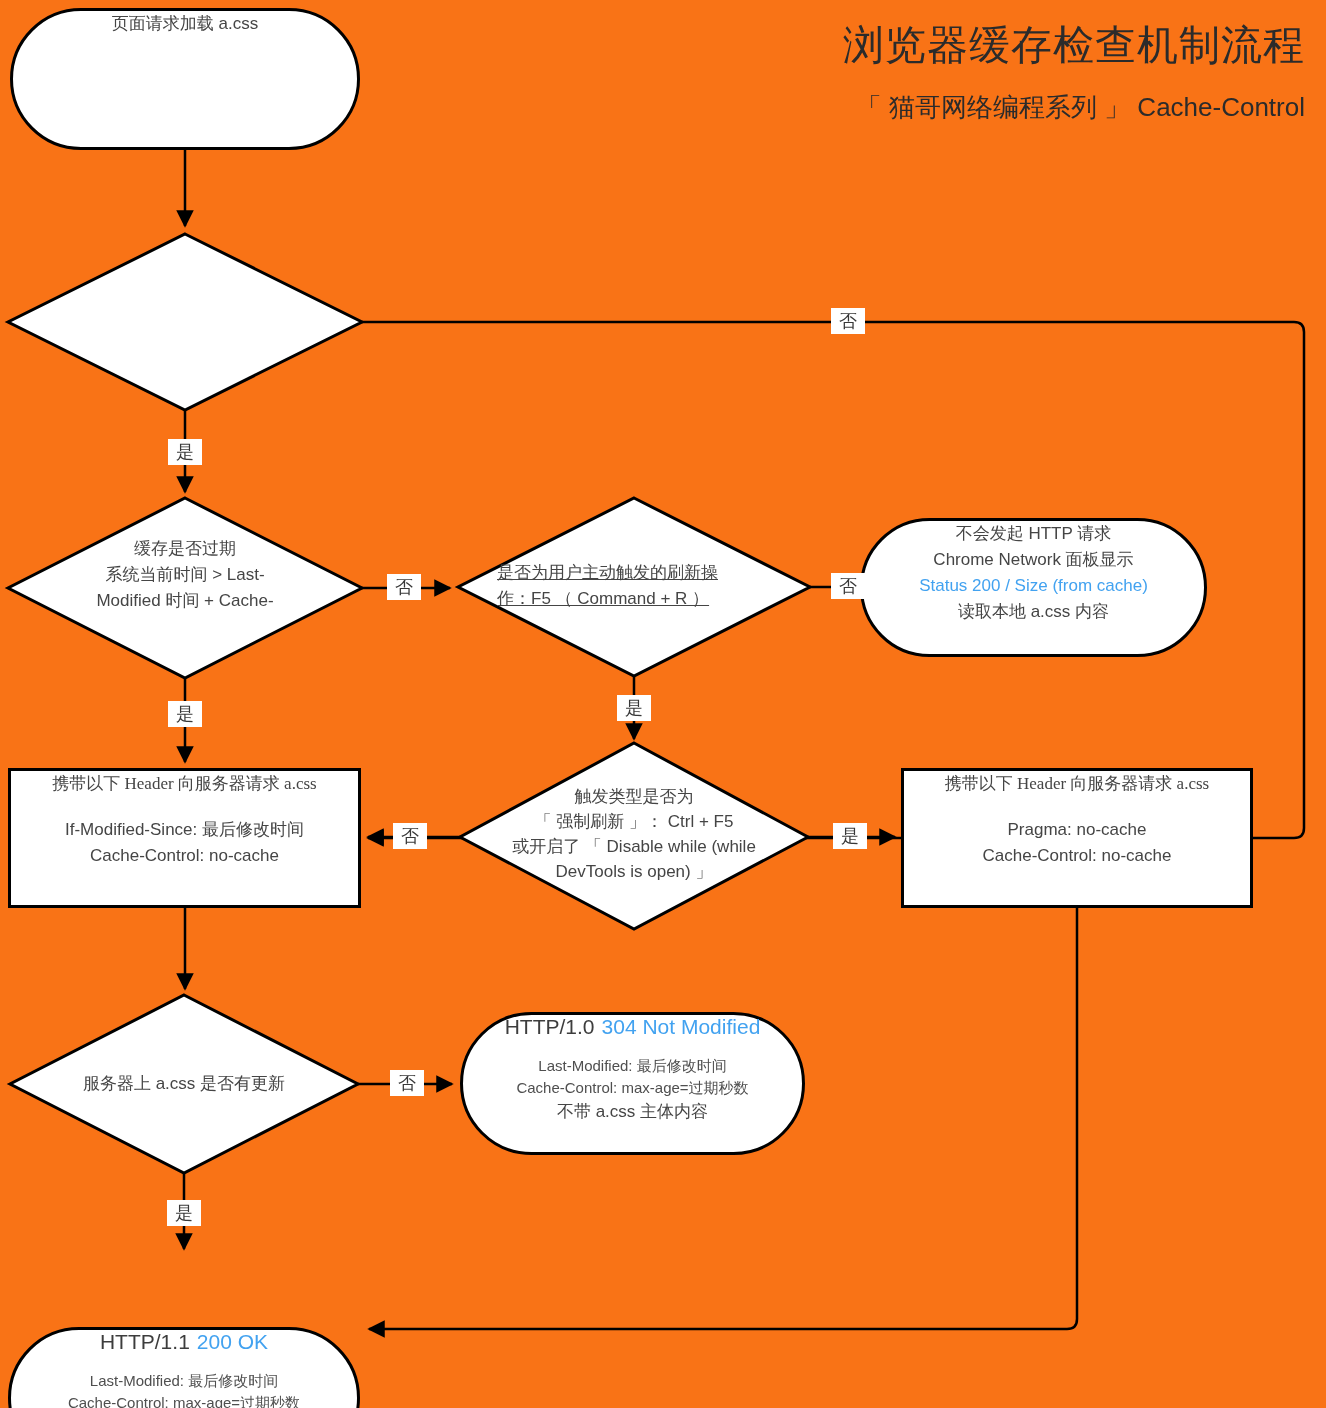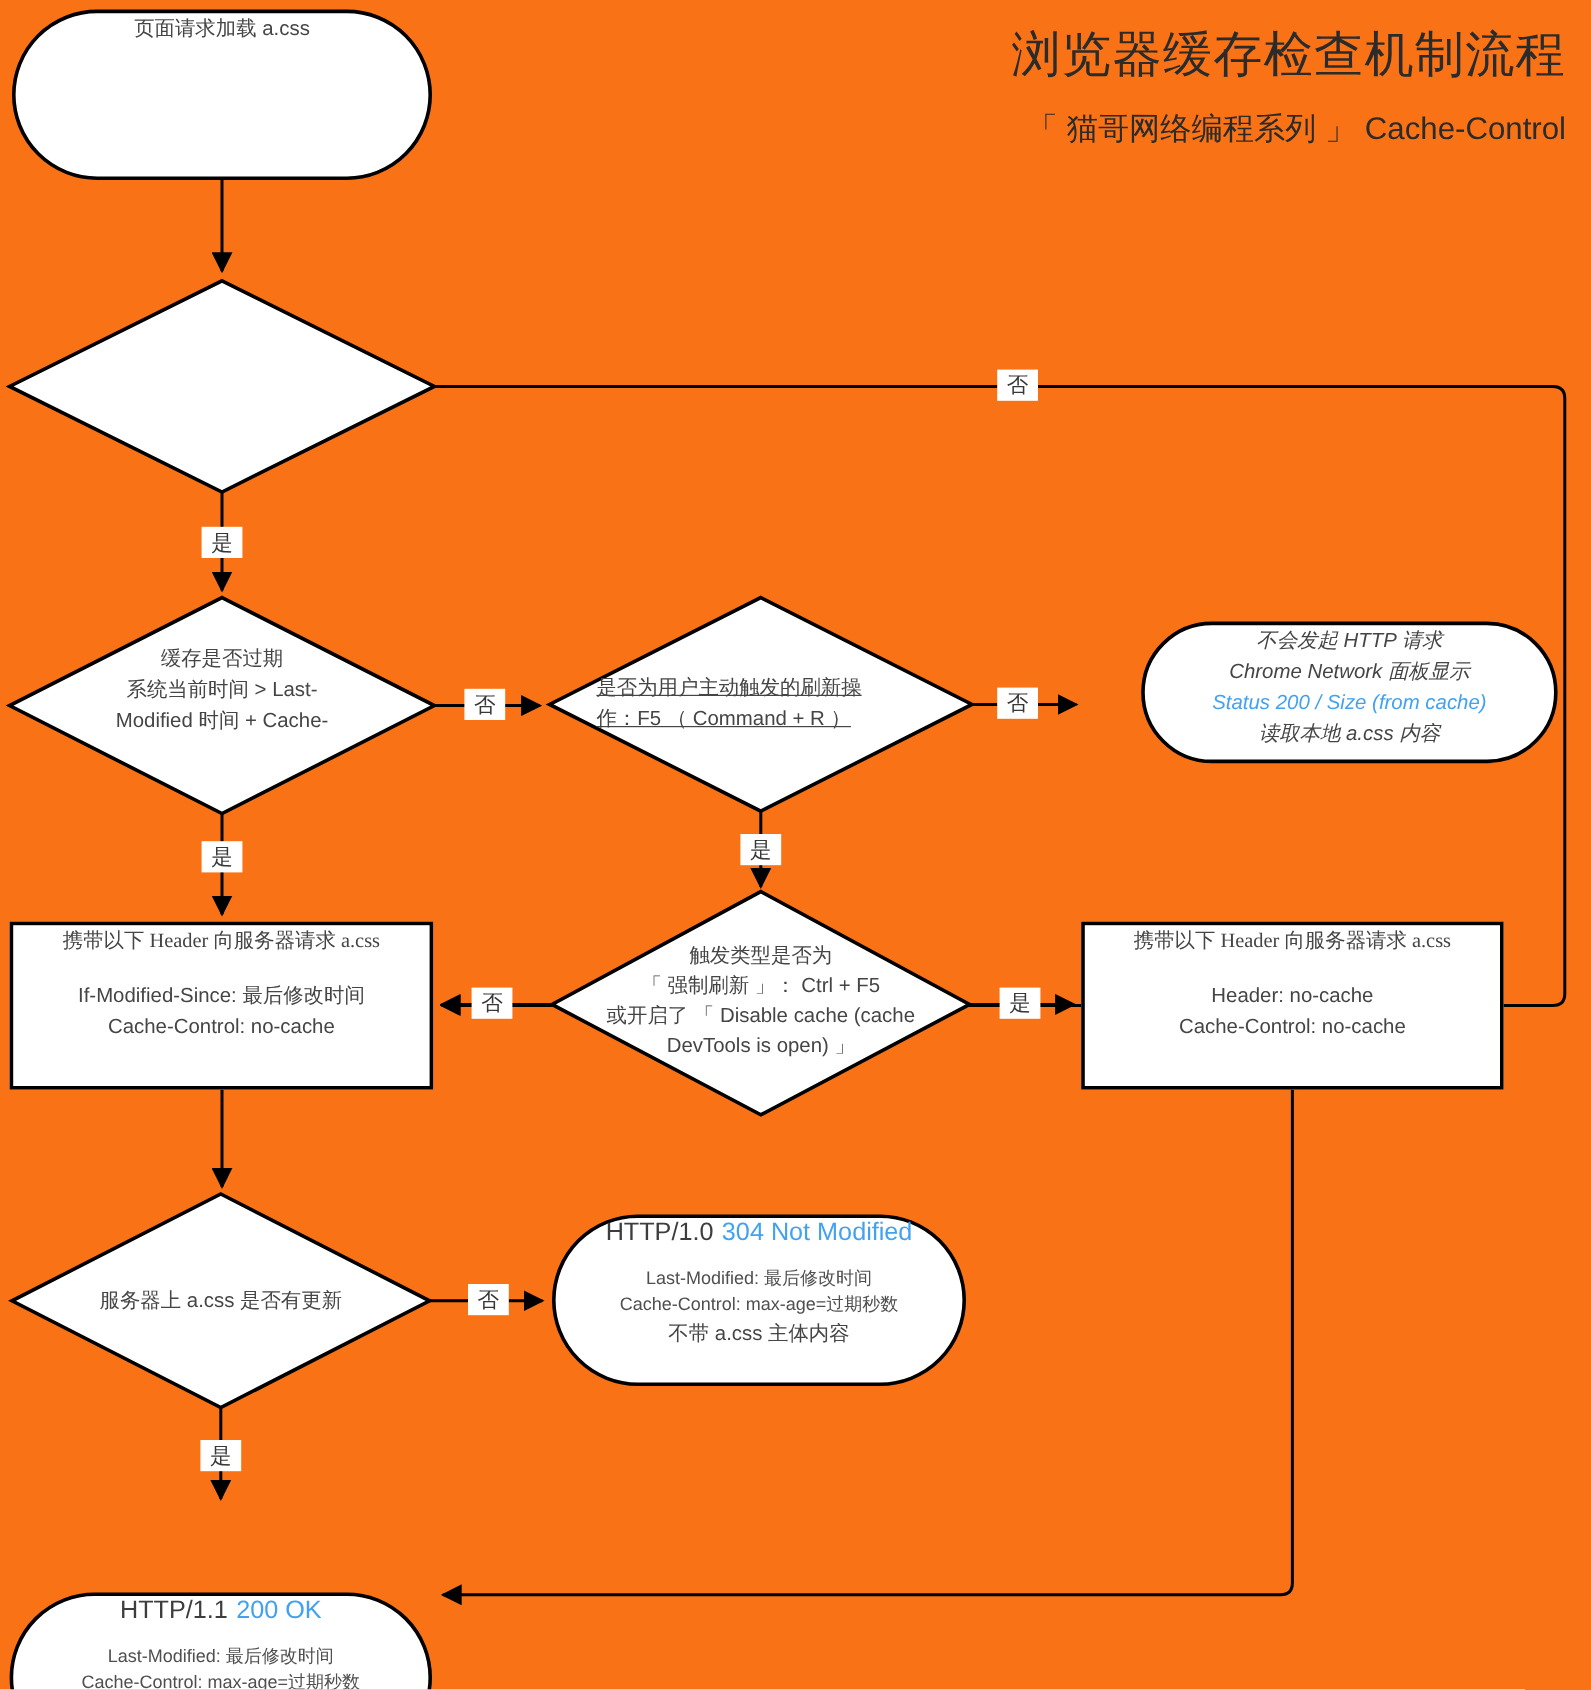--- a/index.html
+++ b/index.html
@@ -81,45 +81,45 @@
   </div>
 
   <div class="dtext left-align" style="left:497px;top:560px;width:290px;text-decoration:underline;">
     <div>是否为用户主动触发的刷新操</div>
     <div>作：F5 （ Command + R ）</div>
   </div>
 
   <div class="dtext" style="left:474px;top:784px;width:320px;line-height:25px;">
     <div>触发类型是否为</div>
     <div>「 强制刷新 」：  Ctrl + F5</div>
-    <div>或开启了 「 Disable cache (cache</div>
+    <div>或开启了 「 Disable while (while</div>
     <div>DevTools is open) 」</div>
   </div>
 
   <div class="dtext" style="left:14px;top:1071px;width:340px;">服务器上 a.css 是否有更新</div>
 
-  <div class="node stadium" style="left:951px;top:518px;width:347px;height:118px;border-radius:70px;font-style:italic;">
+  <div class="node stadium" style="left:860px;top:518px;width:347px;height:139px;border-radius:70px;">
     <div>不会发起 HTTP 请求</div>
     <div>Chrome Network 面板显示</div>
     <div class="blue">Status 200 / Size (from cache)</div>
     <div>读取本地 a.css 内容</div>
   </div>
 
   <div class="node rect" style="left:8px;top:768px;width:353px;height:140px;">
     <div class="title-line">携带以下 Header 向服务器请求 a.css</div>
     <div class="hdr-lines">
       <div>If-Modified-Since: 最后修改时间</div>
       <div>Cache-Control: no-cache</div>
     </div>
   </div>
 
   <div class="node rect" style="left:901px;top:768px;width:352px;height:140px;">
     <div class="title-line">携带以下 Header 向服务器请求 a.css</div>
     <div class="hdr-lines">
-      <div>Header: no-cache</div>
+      <div>Pragma: no-cache</div>
       <div>Cache-Control: no-cache</div>
     </div>
   </div>
 
   <div class="node stadium" style="left:460px;top:1012px;width:345px;height:143px;border-radius:72px;">
     <div class="resp-head">
       <span>HTTP/1.0</span><span class="blue status">304 Not Modified</span>
     </div>
     <div class="small-hdrs">
       <div>Last-Modified: 最后修改时间</div>

